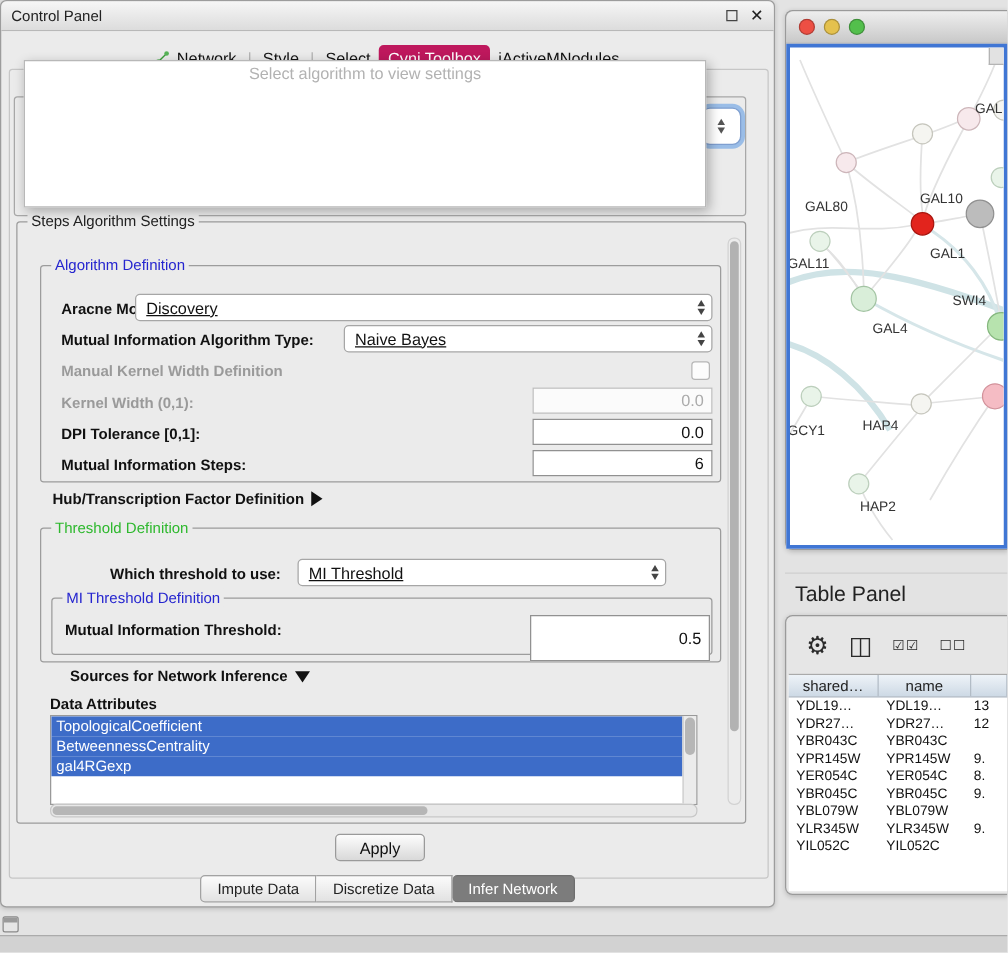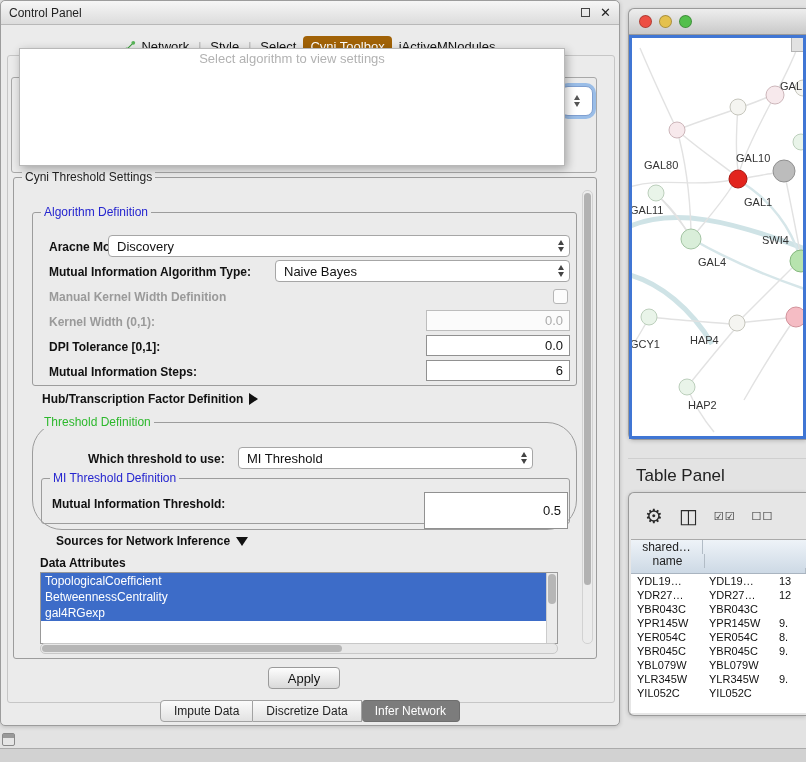--- a/index.html
+++ b/index.html
@@ -27,21 +27,21 @@
   .cw-title { flex:0 0 auto; }
   .cw-spacer { flex:1; }
   .cw-float { width:9px; height:9px; border:1.5px solid #444; margin-right:10px; }
   .cw-close { font-size:13px; font-weight:bold; color:#222; line-height:1; }
 
   .top-tabs {
     position:absolute; left:0; right:0; top:32px; height:26px;
     display:flex; align-items:center; justify-content:center; z-index:3;
   }
   .top-tab { display:flex; align-items:center; gap:4px; padding:3px 7px; font-size:13px; color:#111; }
-  .top-tab.selected { background:#a16207; color:#fff; border-radius:4px;text-decoration:underline; }
+  .top-tab.selected { background:#be185d; color:#fff; border-radius:4px;text-decoration:underline; }
   .tab-sep::before { content:"|"; color:#b0b0b0; font-size:12px; }
   .tab-sep { margin:0 2px; }
 
   .content-frame {
     position:absolute; left:6px; top:54px; width:608px; height:648px;
     border:1px solid #c6c6c6; border-radius:3px; background:#ebebeb; z-index:1;
   }
   .under-box {
     position:absolute; left:10px; top:76px; width:586px; height:96px;
     border:1px solid #a8a8a8; border-radius:3px; z-index:2;
@@ -77,32 +77,32 @@
 
   .settings { left:12px; top:176px; width:584px; height:482px; z-index:2; }
 
   .vscroll {
     position:absolute; right:3px; top:12px; width:11px; height:454px;
     background:#ececec; border:1px solid #d2d2d2; border-radius:5px;
   }
   .vscroll .vthumb { position:absolute; left:1px; top:2px; width:7px; height:392px; background:#b2b2b2; border-radius:4px; }
 
   .algdef    { left:18px; top:34px;  width:545px; height:174px; }
-  .threshold { left:18px; top:244px; width:545px; height:108px;border-radius:30px; }
+  .threshold { left:18px; top:244px; width:545px; height:108px; }
   .mithr     { left:8px;  top:55px;  width:529px; height:46px; }
   .mithr .legend, .threshold .legend, .algdef .legend { background:#ebebeb; }
 
   .flabel { position:absolute; font-size:12px; font-weight:bold; color:#111; white-space:nowrap; }
   .flabel.disabled { color:#9a9a9a; }
 
   .combo {
     position:absolute; height:22px; background:#fff;
     border:1px solid #a6a6a6; border-radius:4px;
     display:flex; align-items:center; justify-content:space-between;
-    font-size:13px; padding:0 5px 0 8px;
+    font-size:13px; padding:0 5px 0 8px;text-decoration:underline;
   }
   .combo .stepper .up { border-bottom-color:#444; }
   .combo .stepper .dn { border-top-color:#444; }
 
   .tfield {
     position:absolute; background:#fff; border:1px solid #919191;
     font-size:13px; display:flex; align-items:center; justify-content:flex-end;
     padding-right:6px;
   }
   .tfield.disabled { color:#ababab; background:#fbfbfb; border-color:#bdbdbd; }
@@ -198,21 +198,21 @@
     position:absolute; left:628px; top:492px; width:178px; height:224px;
     background:#e6e6e6; border:1px solid #9a9a9a; border-right:none;
     border-radius:6px 0 0 6px; overflow:hidden; box-shadow:0 1px 4px rgba(0,0,0,.18);
   }
   .tw-toolbar { position:absolute; left:0; right:0; top:0; height:46px; display:flex; align-items:center; gap:16px; padding-left:16px; }
   .ticon { font-family:"DejaVu Sans",sans-serif; color:#2a2a2a; line-height:1; }
   .ticon.gear  { font-size:20px; }
   .ticon.cols  { font-size:20px; }
   .ticon.checks, .ticon.unchecks { font-size:11px; letter-spacing:1px; }
   .tw-table { position:absolute; top:46px; left:2px; right:0; bottom:2px; background:#fff; border-top:1px solid #aaa; }
-  .thead { display:flex; height:34px; background:linear-gradient(#eef3f8,#cdd9e5); border-bottom:1px solid #a9b4c0;flex-direction:column; }
+  .thead { display:flex; height:18px; background:linear-gradient(#eef3f8,#cdd9e5); border-bottom:1px solid #a9b4c0; }
   .th { font-size:12px; display:flex; align-items:center; justify-content:center; border-right:1px solid #b2bcc6; color:#222; overflow:hidden; white-space:nowrap; }
   .th:nth-child(1){ width:72px; } .th:nth-child(2){ width:74px; } .th:nth-child(3){ flex:1; }
   .trow { display:flex; height:14px; }
   .tcell { font-size:11px; line-height:14px; padding-left:6px; color:#111; overflow:hidden; white-space:nowrap; }
   .tcell:nth-child(1){ width:72px; } .tcell:nth-child(2){ width:74px; } .tcell:nth-child(3){ flex:1; padding-left:2px; }
 
   
   .dock-icon {
     position:absolute; left:2px; top:733px; width:13px; height:13px;
     background:#e6e6e6; border:1px solid #8a8a8a; border-radius:2px;
@@ -264,21 +264,21 @@
         <i class="up"></i>
         <i class="dn"></i>
       </span>
   </div>
 
   <div class="popup">
     <div class="popup-placeholder">Select algorithm to view settings</div>
   </div>
 
   <div class="group settings">
-    <span class="legend">Cyni Threshold Settings</span>
+    <span class="legend">Steps Algorithm Settings</span>
     <div class="vscroll">
         <div class="vthumb"></div>
       </div>
 
     <div class="group algdef">
       <span class="legend blue">Algorithm Definition</span>
       <span class="flabel l-aracne">Aracne Mode:</span>
       <div class="combo c-aracne">
         <span>Discovery</span>
         <span class="stepper">

